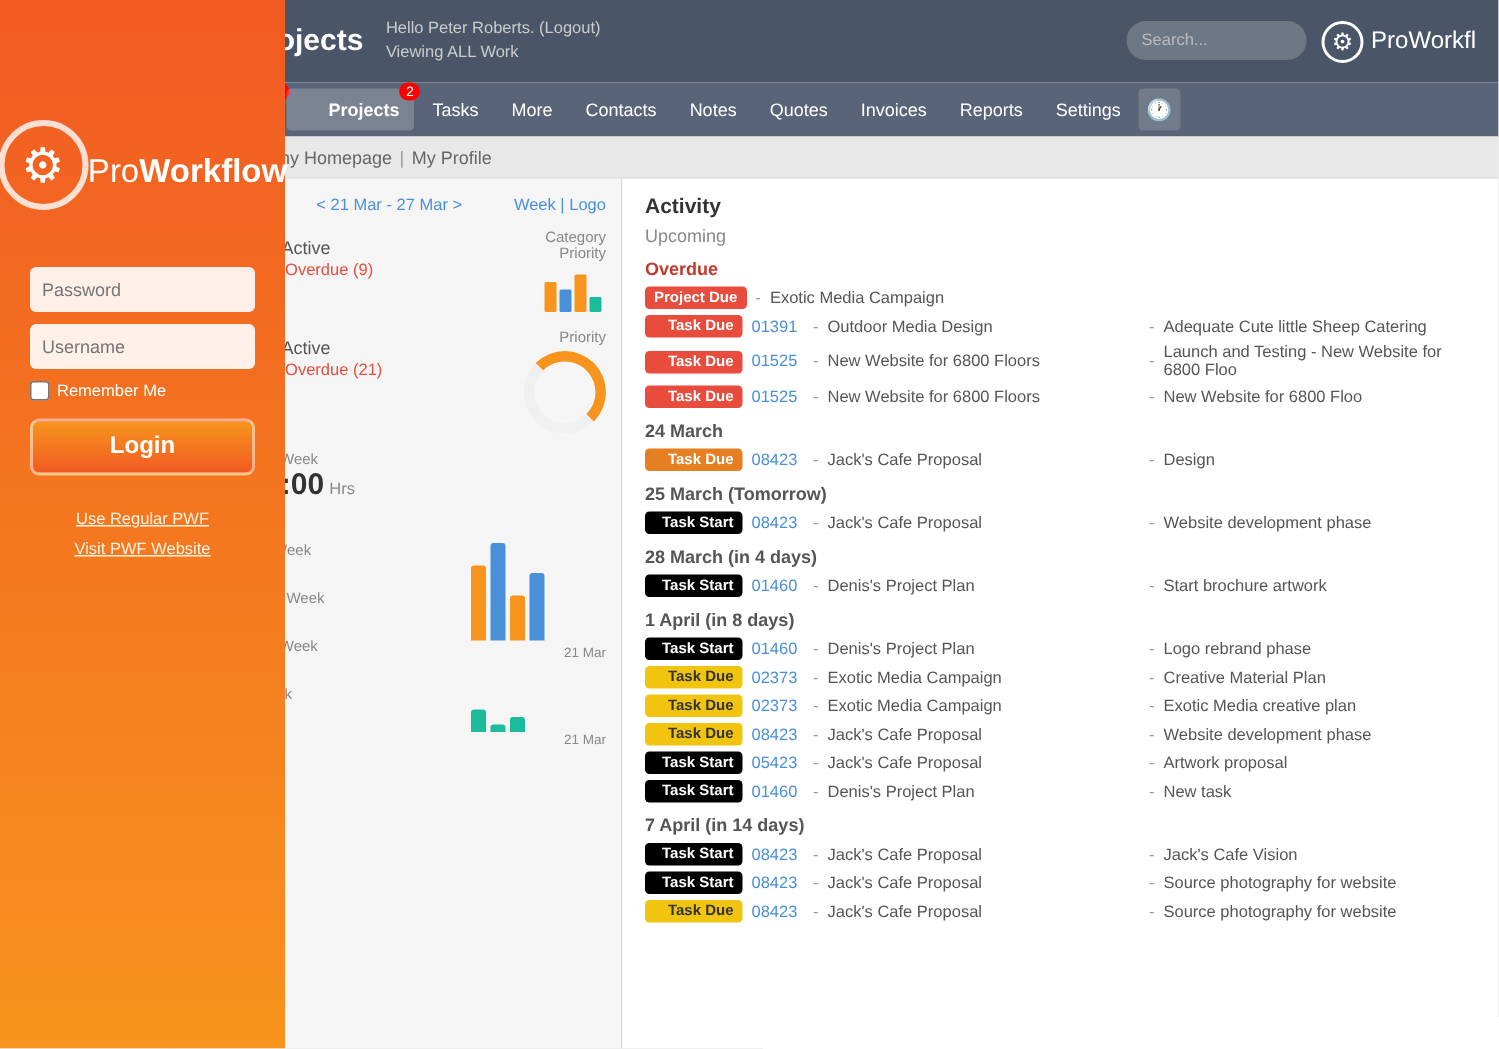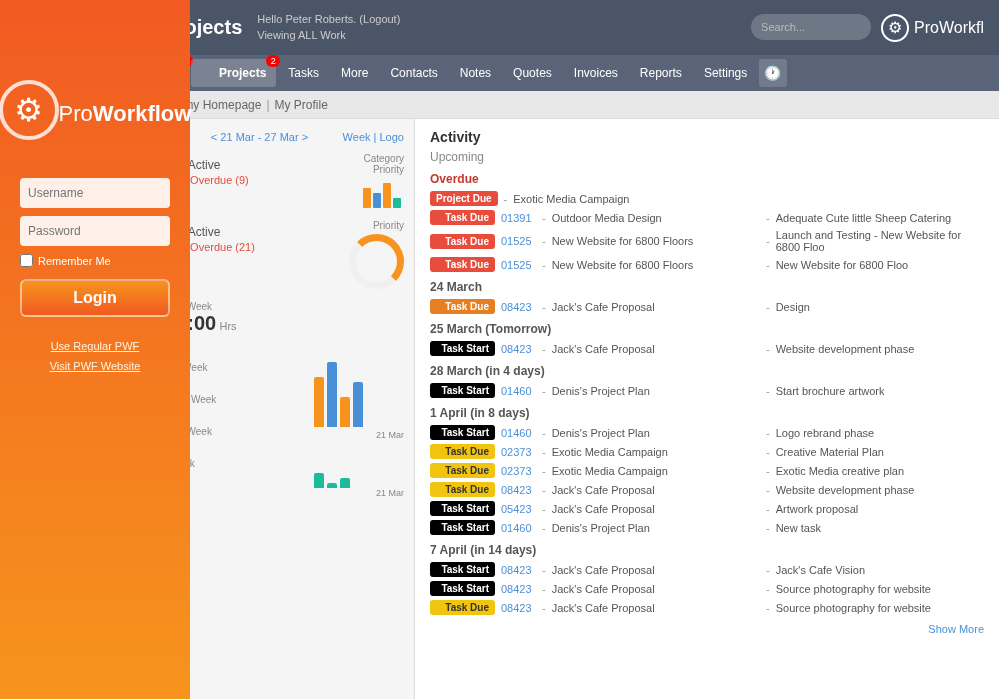--- a/index.html
+++ b/index.html
@@ -326,22 +326,22 @@
 </head>
 <body>
 
 <div class="login-panel">
   <div class="login-logo">
     <div class="gear-icon"></div>
     <div class="login-brand">
       <span>Pro</span><strong>Workflow</strong>
     </div>
   </div>
+  <input type="password" class="login-input" placeholder="Password" style="">
   <input type="text" class="login-input" placeholder="Username" style="">
-  <input type="password" class="login-input" placeholder="Password" style="">
   <div class="remember-row">
     <input type="checkbox" style="">
     <span>Remember Me</span>
   </div>
   <button class="login-btn">Login</button>
   <div class="login-links">
     <div><a href="#">Use Regular PWF</a></div>
     <div><a href="#">Visit PWF Website</a></div>
   </div>
 </div>
@@ -630,17 +630,16 @@
           <div class="activity-row">
       <span class="badge-pill badge-yellow">Task Due</span>
       <span class="activity-id">08423</span>
       <span class="activity-sep">-</span>
       <span class="activity-project">Jack's Cafe Proposal</span>
       <span class="activity-sep">-</span>
       <span class="activity-task">Source photography for website</span>
     </div>
         </div>
 
-      <div class="show-more">Show More</div>
     </div>
 
   </div>
 </div>
 
 </body></html>

